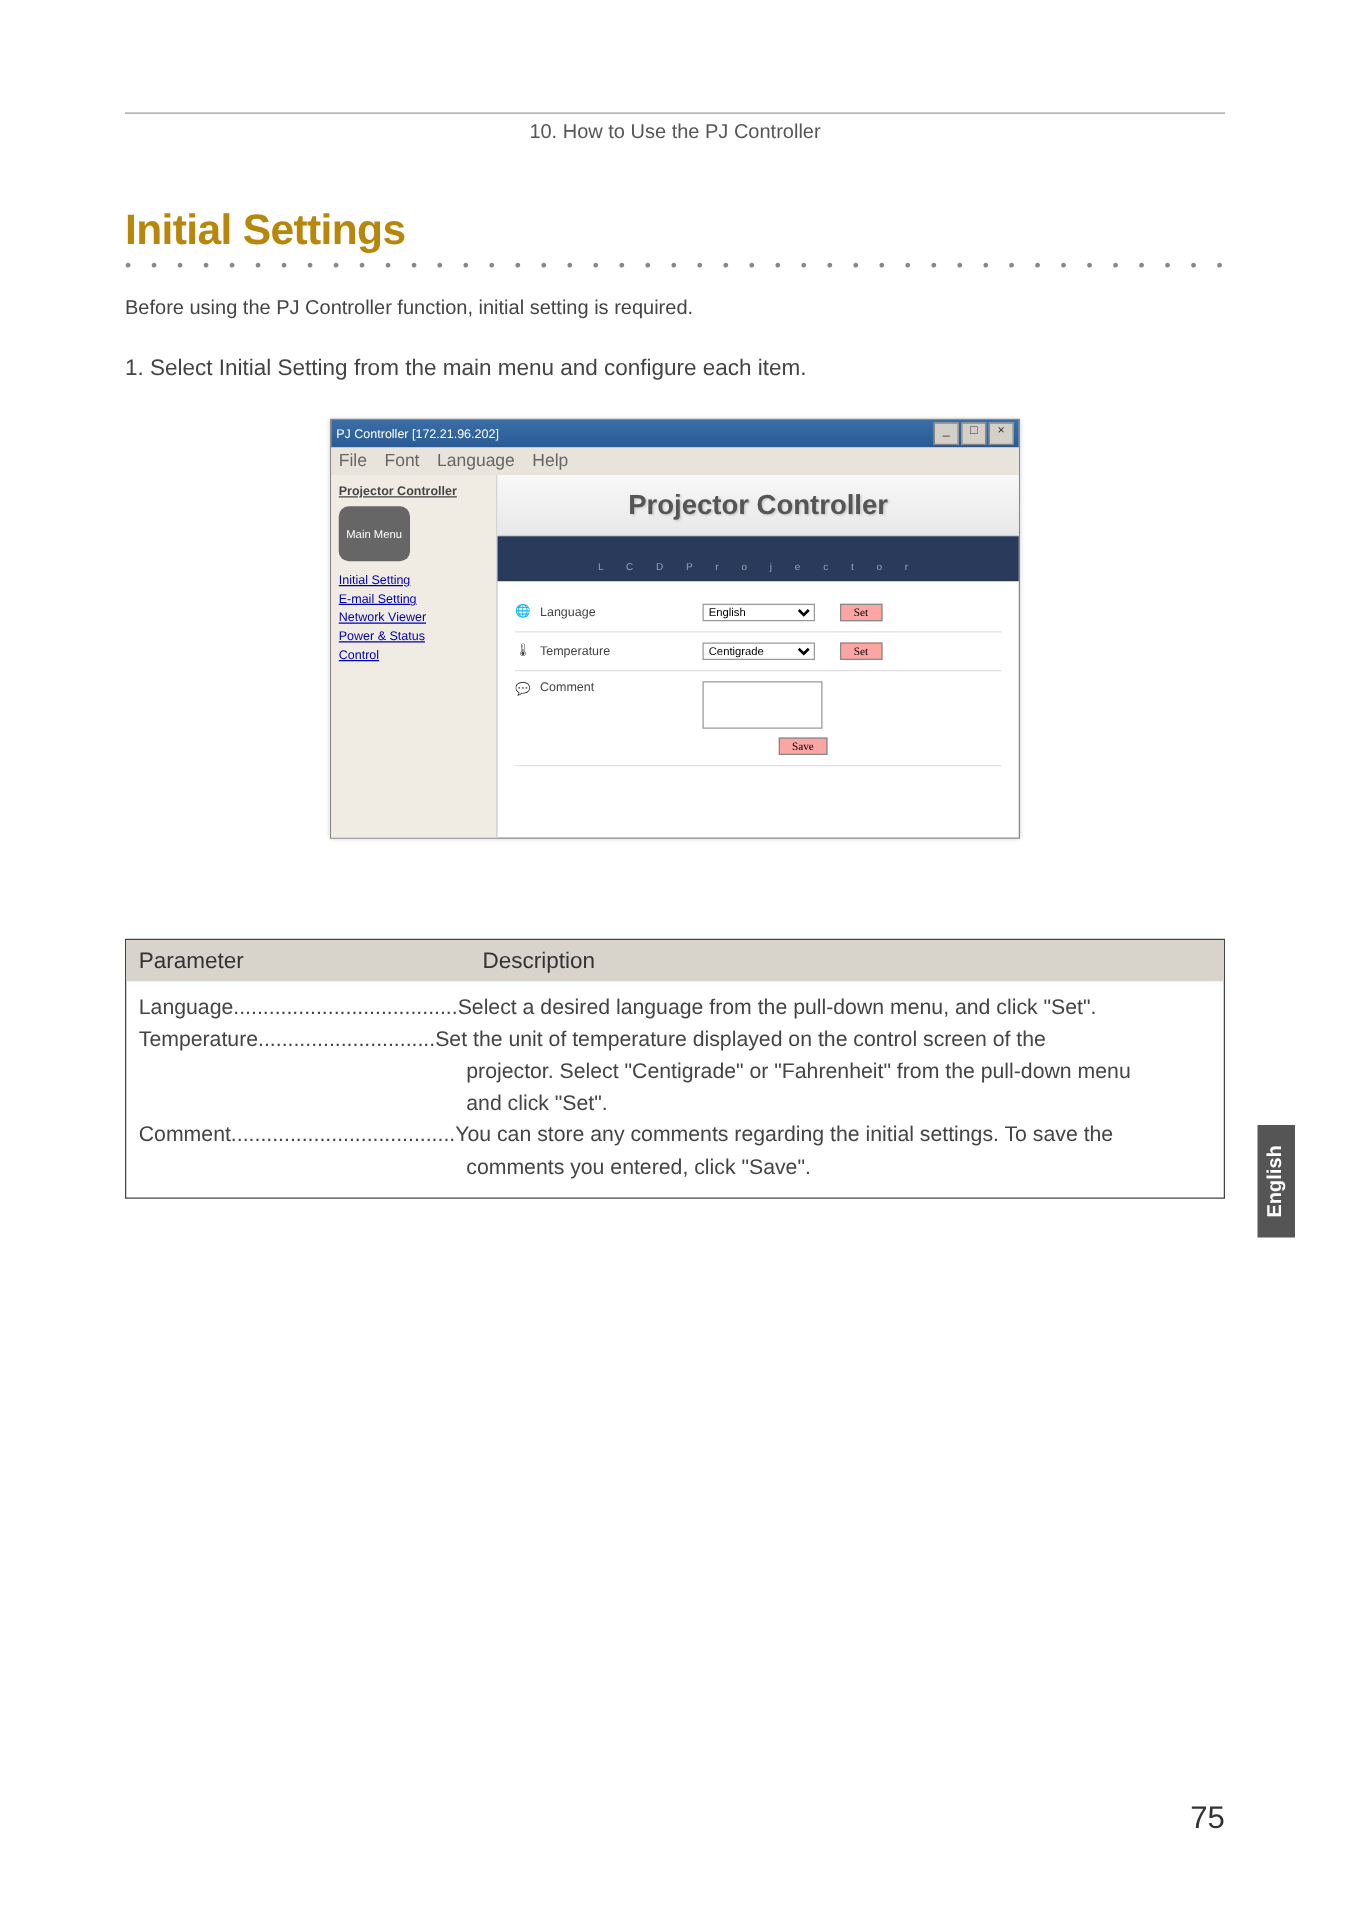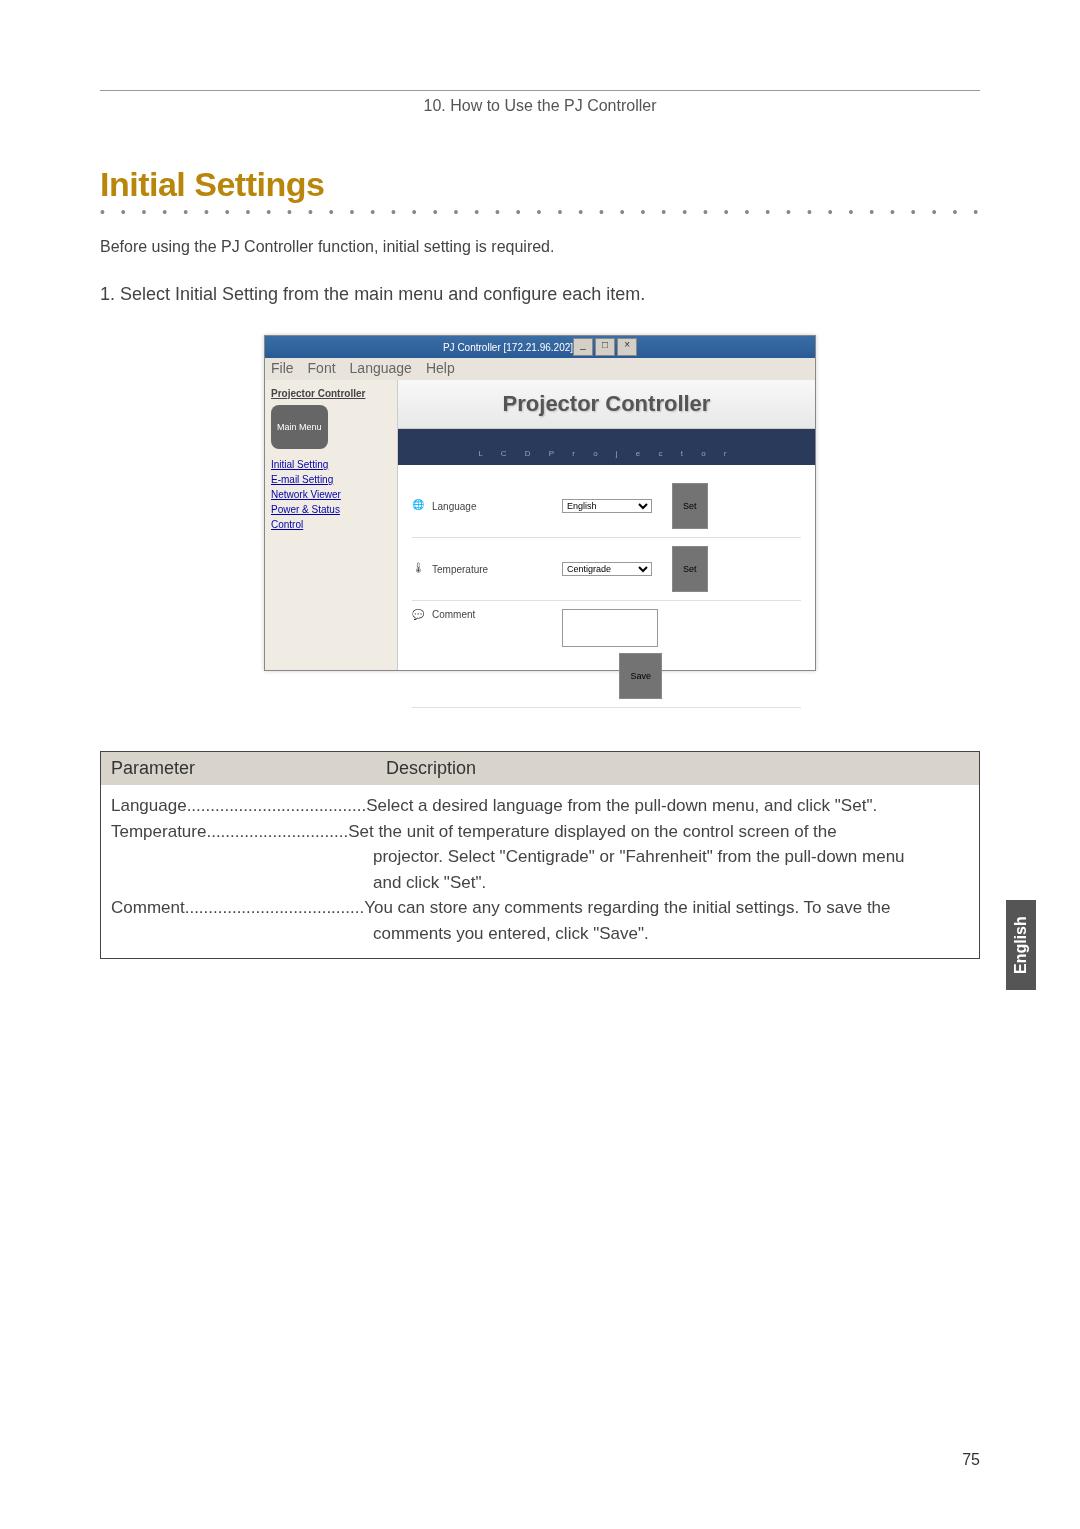--- a/index.html
+++ b/index.html
@@ -57,21 +57,21 @@
   margin: 0 auto 80px auto;
   border: 1px solid #888;
   background: #fff;
   box-shadow: 0 0 4px rgba(0,0,0,0.2);
 }
 .titlebar {
   background: linear-gradient(#3a6ea5, #2a5a95);
   height: 22px;
   display: flex;
   align-items: center;
-  justify-content: center;
+  justify-content: space-between;
   padding: 0 4px;
   color: #fff;
   font-size: 10px;
 }
 .titlebar .win-btns {
   display: flex;
   gap: 2px;
 }
 .win-btn {
   width: 18px;
@@ -180,23 +180,24 @@
   border: 1px solid #999;
   background: #fff;
 }
 .setting-row textarea {
   height: 32px;
   resize: none;
 }
 .setting-row .btn {
   font-size: 9px;
   border: 1px solid #888;
-  background: #737373;
-  padding: 17px 10px;
+  background: #fca5a5;
+  padding: 1px 10px;
   margin-left: 10px;
+  font-family: Liberation Serif, serif;
 }
 .comment-row {
   align-items: flex-start;
 }
 .comment-save {
   text-align: right;
   margin-top: 4px;
 }
 .param-table {
   border: 1px solid #444;
@@ -252,21 +253,21 @@
   font-size: 16px;
   font-weight: bold;
   display: flex;
   align-items: center;
   justify-content: center;
 }
 .page-num {
   position: absolute;
   bottom: 60px;
   right: 100px;
-  font-size: 16px;
+  font-size: 25px;
   color: #333;
 }
 </style>
 </head>
 <body>
 
 <div class="content">
   <div class="header-line"></div>
   <div class="breadcrumb">10. How to Use the PJ Controller</div>
 

